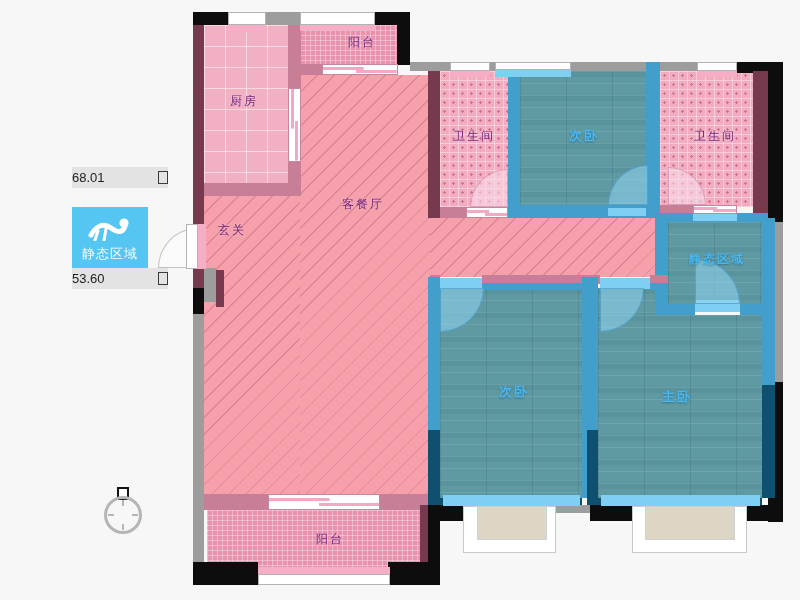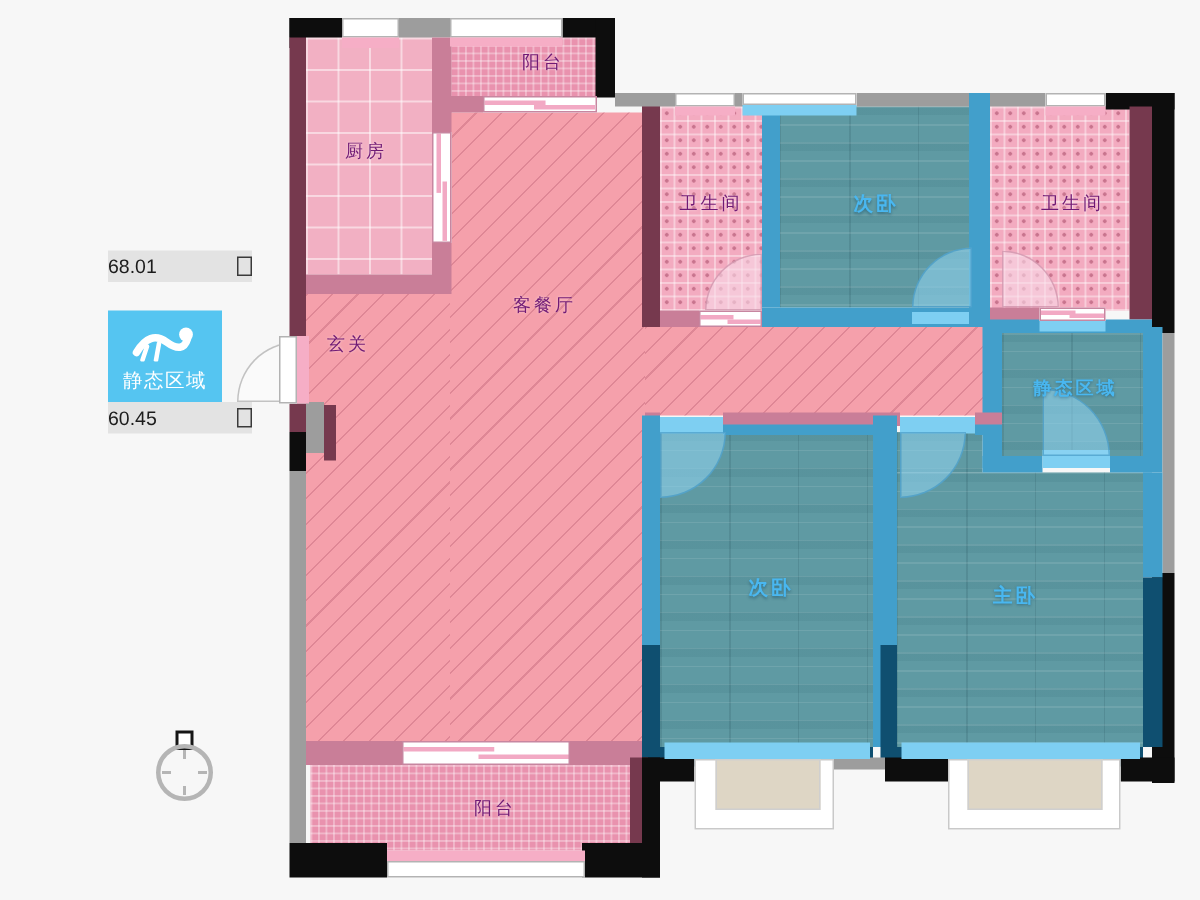--- a/index.html
+++ b/index.html
@@ -64,21 +64,21 @@
   <div class="card" id="card-sta">
     <svg width="46" height="26" viewBox="0 0 46 26">
       <path d="M4,20 Q13,5 24,13 T38,11" stroke="#fff" stroke-width="5" fill="none" stroke-linecap="round"></path>
       <path d="M11,16 L8,25" stroke="#fff" stroke-width="3" stroke-linecap="round"></path>
       <path d="M19,14 L17,25" stroke="#fff" stroke-width="3" stroke-linecap="round"></path>
       <circle cx="37" cy="8" r="4.6" fill="#fff"></circle>
     </svg>
     <span class="clabel">静态区域</span>
   </div>
   <div class="strip" id="strip-sta">
-    <span>60.45</span>
+    <span>53.60</span>
       <span class="tofu"></span>
   </div>
 
   <span class="c-rect"></span>
   <div class="compass-circle">
     <span class="tick" style="left:15px;top:1px;width:2px;height:6px"></span>
     <span class="tick" style="left:15px;bottom:1px;width:2px;height:6px"></span>
     <span class="tick" style="left:1px;top:15px;width:6px;height:2px"></span>
     <span class="tick" style="right:1px;top:15px;width:6px;height:2px"></span>
   </div>

